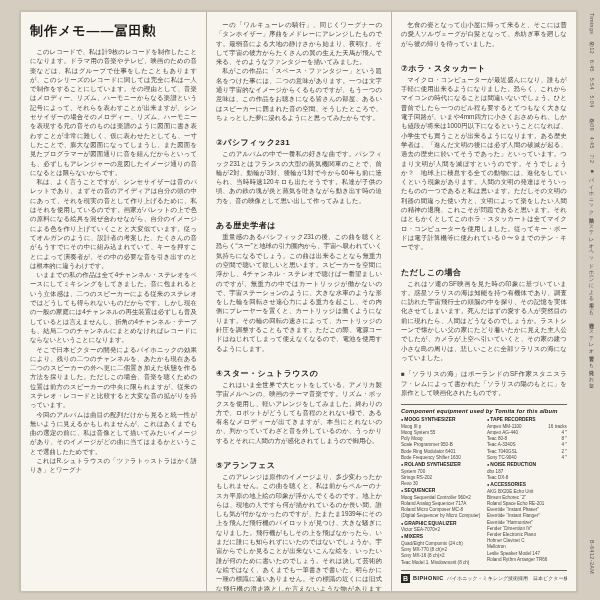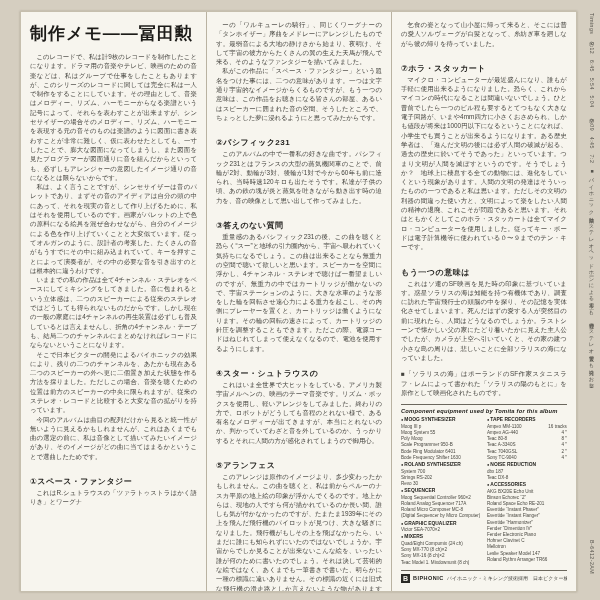--- a/index.html
+++ b/index.html
@@ -15,21 +15,21 @@
     box-shadow:0 0 2px rgba(90,80,60,.35);
     display:flex;
   }
   .col{
     width:33.33%;height:100%;box-sizing:border-box;
     padding:8px 9px 6px 9px;overflow:hidden;
     text-align:justify;
   }
   .col + .col{border-left:1px solid #b9b2a1;}
   .memo-title{
-    font-size:17px;font-weight:bold;color:#1c1b18;
+    font-size:13px;font-weight:bold;color:#1c1b18;
     letter-spacing:1px;margin:2px 0 7px 0;white-space:nowrap;
   }
   .blk{font-size:6.4px;line-height:9.3px;color:#45443f;}
   .blk.p{text-indent:1em;}
   .blk.h{
     font-weight:bold;font-size:8px;line-height:11px;color:#201f1c;
     margin:15px 0 1px 0;text-indent:0;letter-spacing:.5px;
   }
   .blk.note{margin-top:7px;text-indent:0;}
   
@@ -81,41 +81,40 @@
 <body>
 
 <div class="page">
   <div class="col">
     <div class="memo-title">制作メモ——冨田勲</div>
   <div class="blk p">このレコードで、私は計9枚のレコードを制作したことになります。ドラマ用の音楽やテレビ、映画のための音楽などは、私はグループで仕事をしたこともありますが、このシリーズのレコードに関しては完全に私は一人で制作をすることにしています。その理由として、音楽はメロディー、リズム、ハーモニーからなる楽譜という記号によって、それらを表わすことが出来ますが、シンセサイザーの場合そのメロディー、リズム、ハーモニーを表現する元の音そのものは楽譜のように図面に書き表わすことが非常に難しく、仮に表わせたとしても、一寸したことで、膨大な図面になってしまうし、また図面を見たプログラマーが図面通りに音を組んだからといっても、必ずしもアレンジャーの意図したイメージ通りの音になるとは限らないからです。</div>
       <div class="blk p">私は、よく言うことですが、シンセサイザーは音のパレットであり、まずその音のアイディアは自分の頭の中にあって、それを現実の音として作り上げるために、私はそれを使用しているのです。画家がパレットの上で色の原料になる絵具を混ぜ合わせながら、自分のイメージによる色を作り上げていくことと大変似ています。従ってオルガンのように、設計者の考案した、たくさんの音がもうすでにその中に組み込まれていて、キーを押すことによって演奏者が、その中の必要な音を引き出すのとは根本的に違うわけです。</div>
       <div class="blk p">いままでの私の作品は全て4チャンネル・ステレオをベースにしてミキシングをしてきました。音に包まれるという立体感は、二つのスピーカーによる従来のステレオではどうしても得られないものだからです。しかし現在の一般の家庭には4チャンネルの再生装置は必ずしも普及しているとは言えませんし、折角の4チャンネル・テープも、結局二つのチャンネルにまとめなければレコードにならないということになります。</div>
       <div class="blk p">そこで日本ビクターの開発によるバイホニックの効果により、残りの二つのチャンネルを、あたかも現在ある二つのスピーカーの外へ更に二個置き加えた状態を作る方法を採りました。ただしこの場合、音楽を聴くための位置は前方のスピーカーの中央に限られますが、従来のステレオ・レコードと比較すると大変な音の拡がりを持っています。</div>
       <div class="blk p">今回のアルバムは曲目の配列だけから見ると統一性が無いように見えるかもしれませんが、これはあくまでも曲の選定の前に、私は音像として描いてみたいイメージがあり、そのイメージがどの曲に当てはまるかということで選曲したためです。</div>
-      <div class="blk h">①スペース・ファンタジー</div>
       <div class="blk p">これはR.シュトラウスの「ツァラトゥストラはかく語りき」とワーグナ</div>
     </div>
   <div class="col">
       <div class="blk p">ーの「ワルキューレの騎行」、同じくワーグナーの「タンホイザー」序曲をメドレーにアレンジしたものです。最弱音による大地の静けさから始まり、夜明け、そして宇宙の彼方からたくさんの翼の生えた天馬が飛んで来る、そのようなファンタジーを描いてみました。</div>
       <div class="blk p">私がこの作品に「スペース・ファンタジー」という題名をつけた事には、二つの意味があります。一つは文字通り宇宙的なイメージからくるものですが、もう一つの意味は、この作品をお聴きになる皆さんの部屋、あるいはスピーカーに囲まれた音の空間、そうしたところで、ちょっとした夢に浸れるようにと思ってみたからです。</div>
       <div class="blk h">②パシフィック231</div>
       <div class="blk p">このアルバムの中で一番私の好きな曲です。パシフィック231とはフランスの大型の蒸気機関車のことで、前輪が2対、動輪が3対、後輪が1対で今から60年も前に造られ、当時時速120キロも出たそうです。私達が子供の頃、あの鉄の塊が炎と蒸気を吐きながら動き出す時の迫力を、音の映像として思い出して作ってみました。</div>
-      <div class="blk h">③答えのない質問</div>
+      <div class="blk h">ある歴史学者は</div>
       <div class="blk p">重量感のあるパシフィック231の後、この曲を聴くと恐らく“スー”と地球の引力圏内から、宇宙へ吸われていく気持ちになるでしょう。この曲は出来ることなら無重力の空間で聴いて欲しいと思います。スピーカーを空間に浮かし、4チャンネル・ステレオで聴けば一番望ましいのですが、無重力の中ではカートリッジが働かないので、宇宙ステーションのように、大きな水車のような形をした輪を回転させ遠心力による重力を起こし、その内側にプレーヤーを置くと、カートリッジは働くようになります。その輪の回転の速さによって、カートリッジの針圧を調整することもできます。ただこの際、電源コードはねじれてしまって使えなくなるので、電池を使用するようにします。</div>
       <div class="blk h">④スター・シュトラウスの</div>
       <div class="blk p">これはいま全世界で大ヒットをしている、アメリカ製宇宙メルヘンの、映画のテーマ音楽です。リズム・ボックスを使用し、軽いアレンジをしてみました。終わりの方で、ロボットがどうしても音程のとれない様で、ある有名なメロディーが出てきますが、本当にとれないのか、判かっていてわざと音を外しているのか、うっかりするとそれに人間の方が感化されてしまうので御用心。</div>
       <div class="blk h">⑤アランフェス</div>
       <div class="blk p">このアレンジは原作のイメージより、多少変わったかもしれません。この曲を聴くと、私は前からペルーのナスカ平原の地上絵の印象が浮かんでくるのです。地上からは、現地の人ですら何が描かれているのか長い間、誰しも気が付かなかったのですが、たまたま1939年にその上を飛んだ飛行機のパイロットが見つけ、大きな騒ぎになりました。飛行機がもしその上を飛ばなかったら、いまだに誰にも知られずにいたのではないでしょうか。宇宙からでしか見ることが出来ないこんな絵を、いったい誰が何のために書いたのでしょう。それは決して芸術的な絵ではなく、あくまでも一筆書きで書いた、明らかに一種の標識に違いありません。その標識の近くには旧式な飛行機の滑走路としか言えないような物がありますが、ある所まで行くと、それはいきなり“アッサリ”と断たれています。これがもし、古代における飛行場であったならば、まだ他にも同じような物があるはずです。それは地球上にだろうか、月にだろうか、火星にであろうか、太陽系外にだろうか、しかし何故あんなに長い滑走路が必要なんでしょうか。</div>
     </div>
   <div class="col">
 
   <div class="blk p">乞食の姿となって山小屋に帰って来ると、そこには昔の愛人ソルヴェーグが白髪となって、糸紡ぎ車を廻しながら彼の帰りを待っていました。</div>
       <div class="blk h">⑦ホラ・スタッカート</div>
       <div class="blk p">マイクロ・コンピューターが最近盛んになり、誰もが手軽に使用出来るようになりました。恐らく、これからマイコンの時代になることは間違いないでしょう。ひと昔前でしたら一つのビル程も要するとてつもなく大きな電子回路が、いまや4mm四方に小さくおさめられ、しかも値段が将来は1000円以下になるということになれば、小学生でも買うことが出来るようになります。ある歴史学者は、「進んだ文明の後には必ず人間の破滅が起る、過去の歴史に於いてそうであった」といっています。つまり文明が人間を滅ぼすというのです。そうでしょうか？　地球上に棲息する全ての動物には、進化をしていくという現象があります。人間の文明の発達はそういったものの一つであると私は思います。ただしその文明の利器の間違った使い方と、文明によって楽をしたい人間の精神の退廃、これこそが問題であると思います。それはともかくとしてこのホラ・スタッカートは全てマイクロ・コンピューターを使用しました。従ってキー・ボードは電子計算機等に使われている０〜９までのテン・キーです。</div>
-      <div class="blk h">もう一つの意味は</div>
+      <div class="blk h">ただしこの場合</div>
       <div class="blk p">これはソ連のSF映画を見た時の印象に基づいています。惑星ソラリスの海は知能を持つ有機体であり、調査に訪れた宇宙飛行士の頭脳の中を探り、その記憶を実体化させてしまいます。死んだはずの愛する人が突然目の前に現れたら、人間はどうなるのでしょうか。ラストシーンで懐かしい父の家にたどり着いたかに見えた主人公でしたが、カメラが上空へ引いていくと、その家の建つ小さな島の周りは、悲しいことに全部ソラリスの海になっていました。</div>
       <div class="blk p note">■「ソラリスの海」はポーランドのSF作家スタニスラフ・レムによって書かれた「ソラリスの陽のもとに」を原作として映画化されたものです。</div>
       <div class="equip">
         <div class="equip-header">Component equipment used by Tomita for this album</div>
         <div class="equip-cols">
           <div class="equip-col">
             <div class="eg-title">MOOG SYNTHESIZER</div>
             <div class="eg-item">Moog III p</div>
             <div class="eg-item">Moog System 55</div>
             <div class="eg-item">Poly Moog</div>

